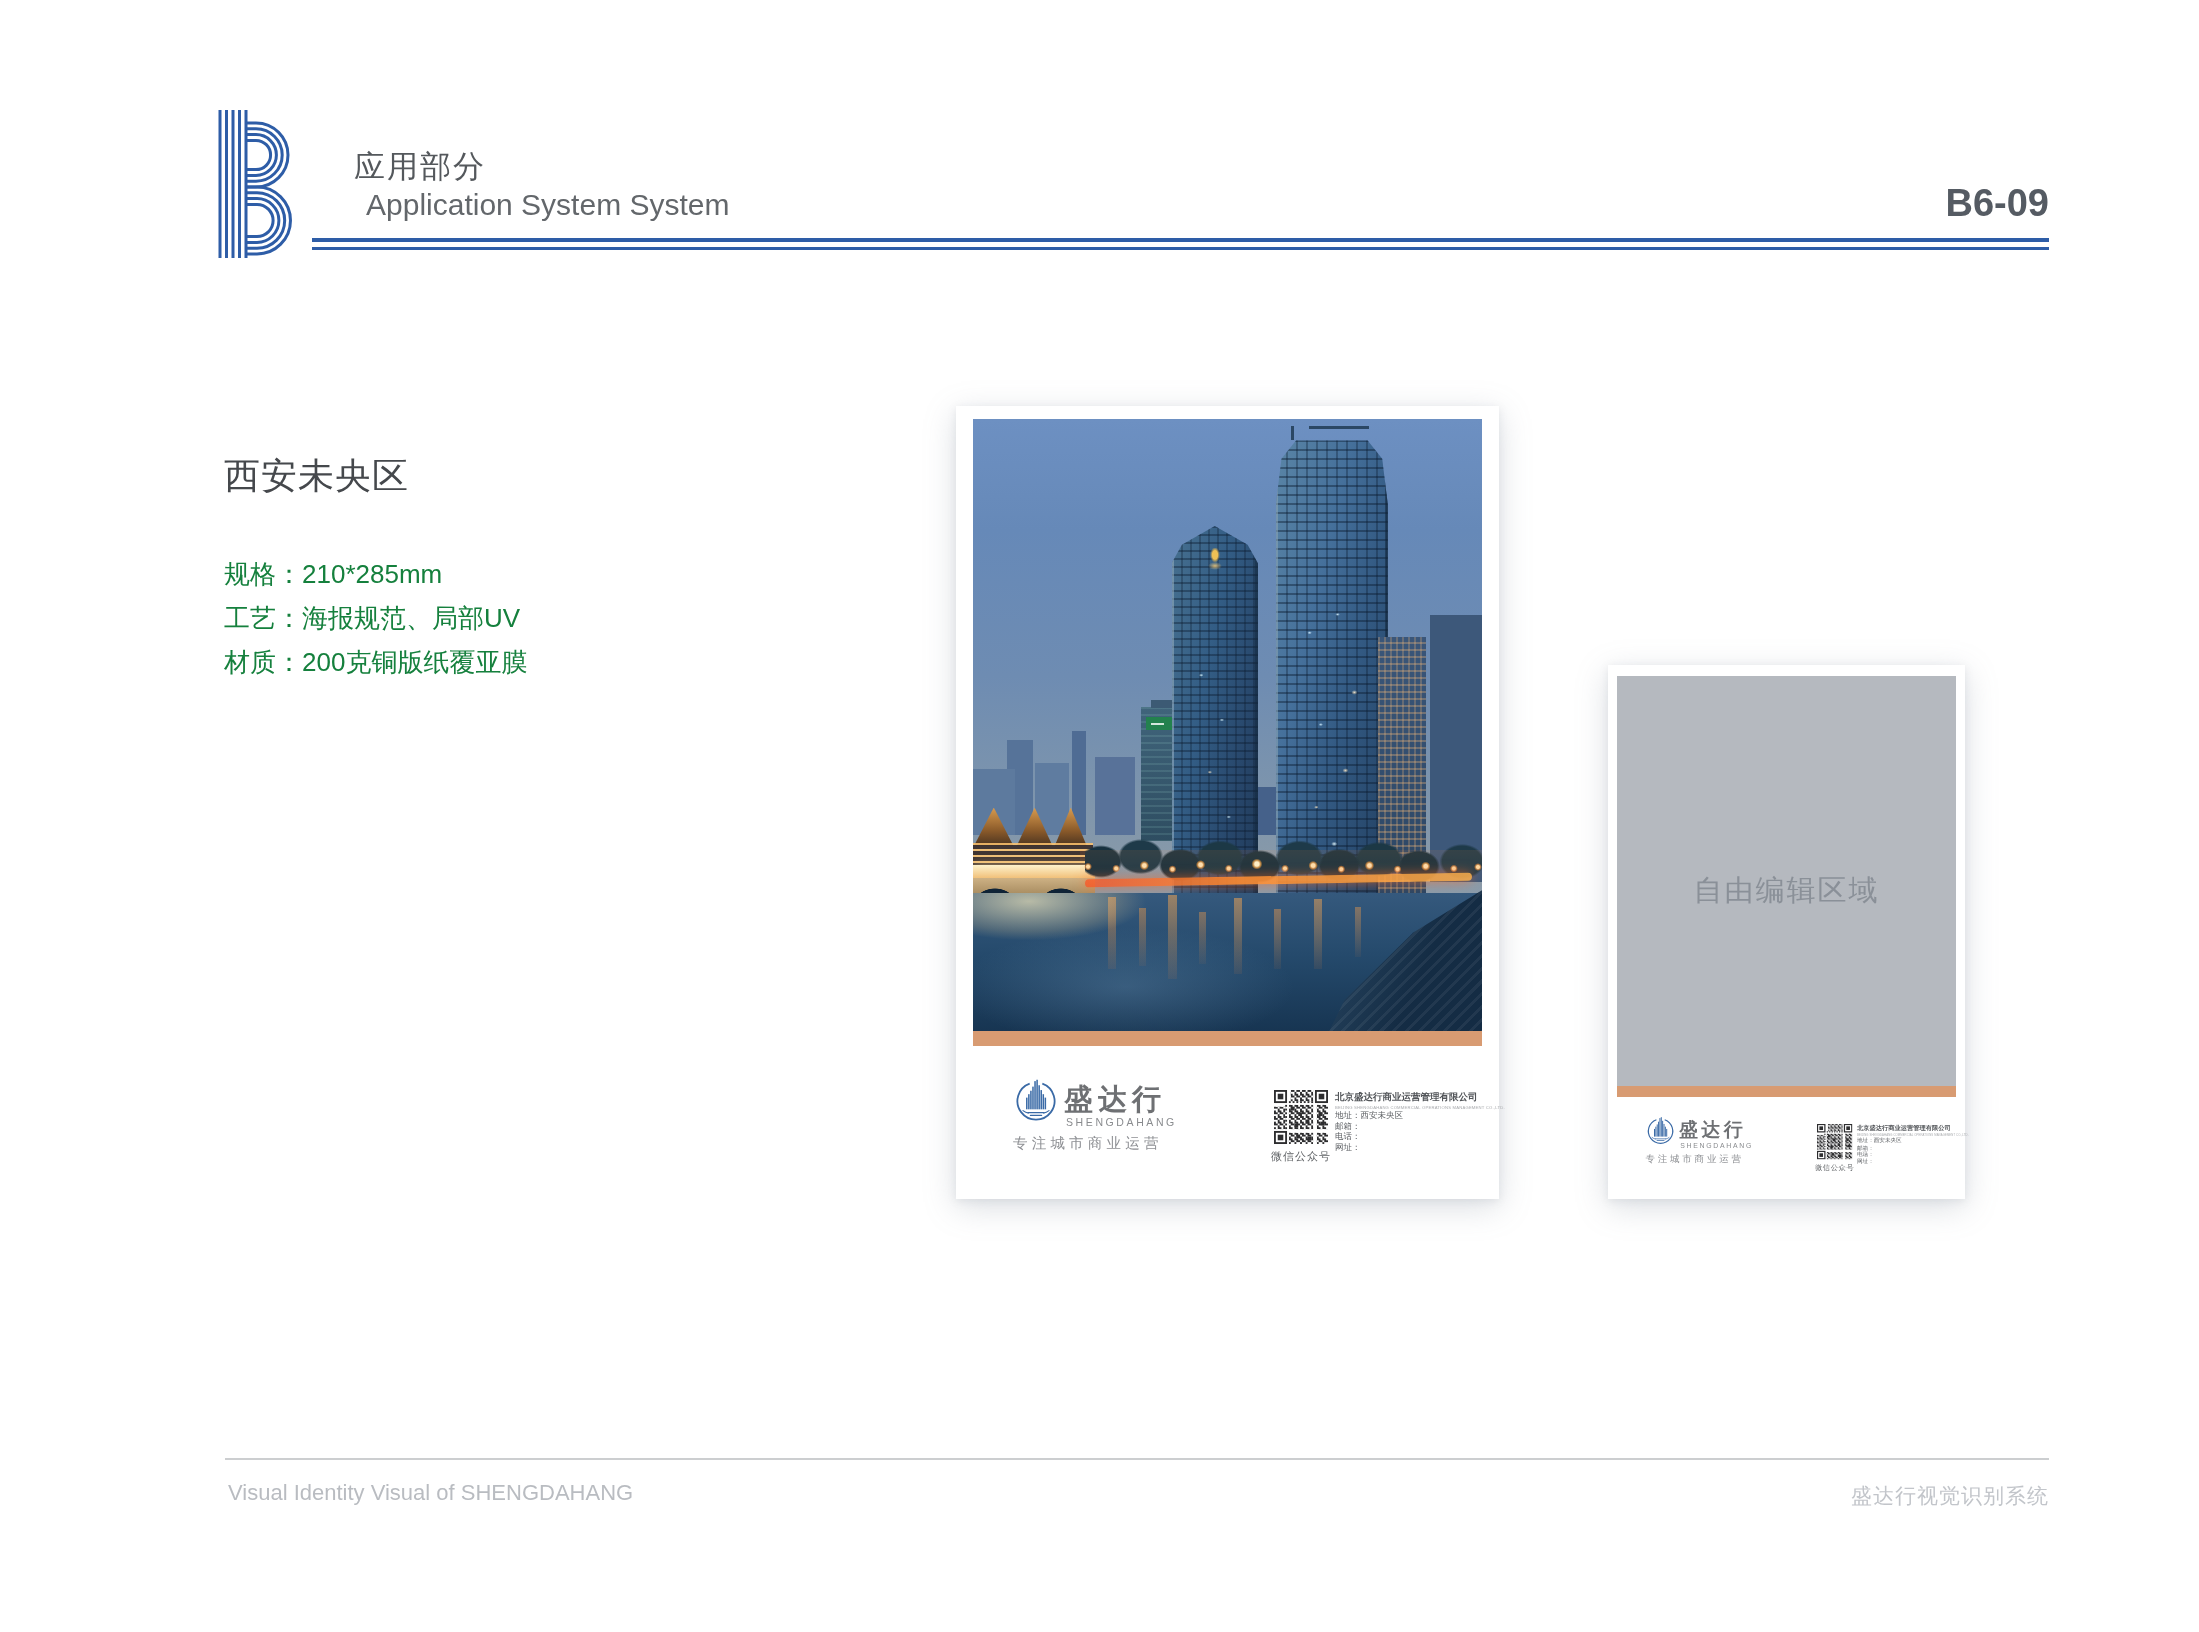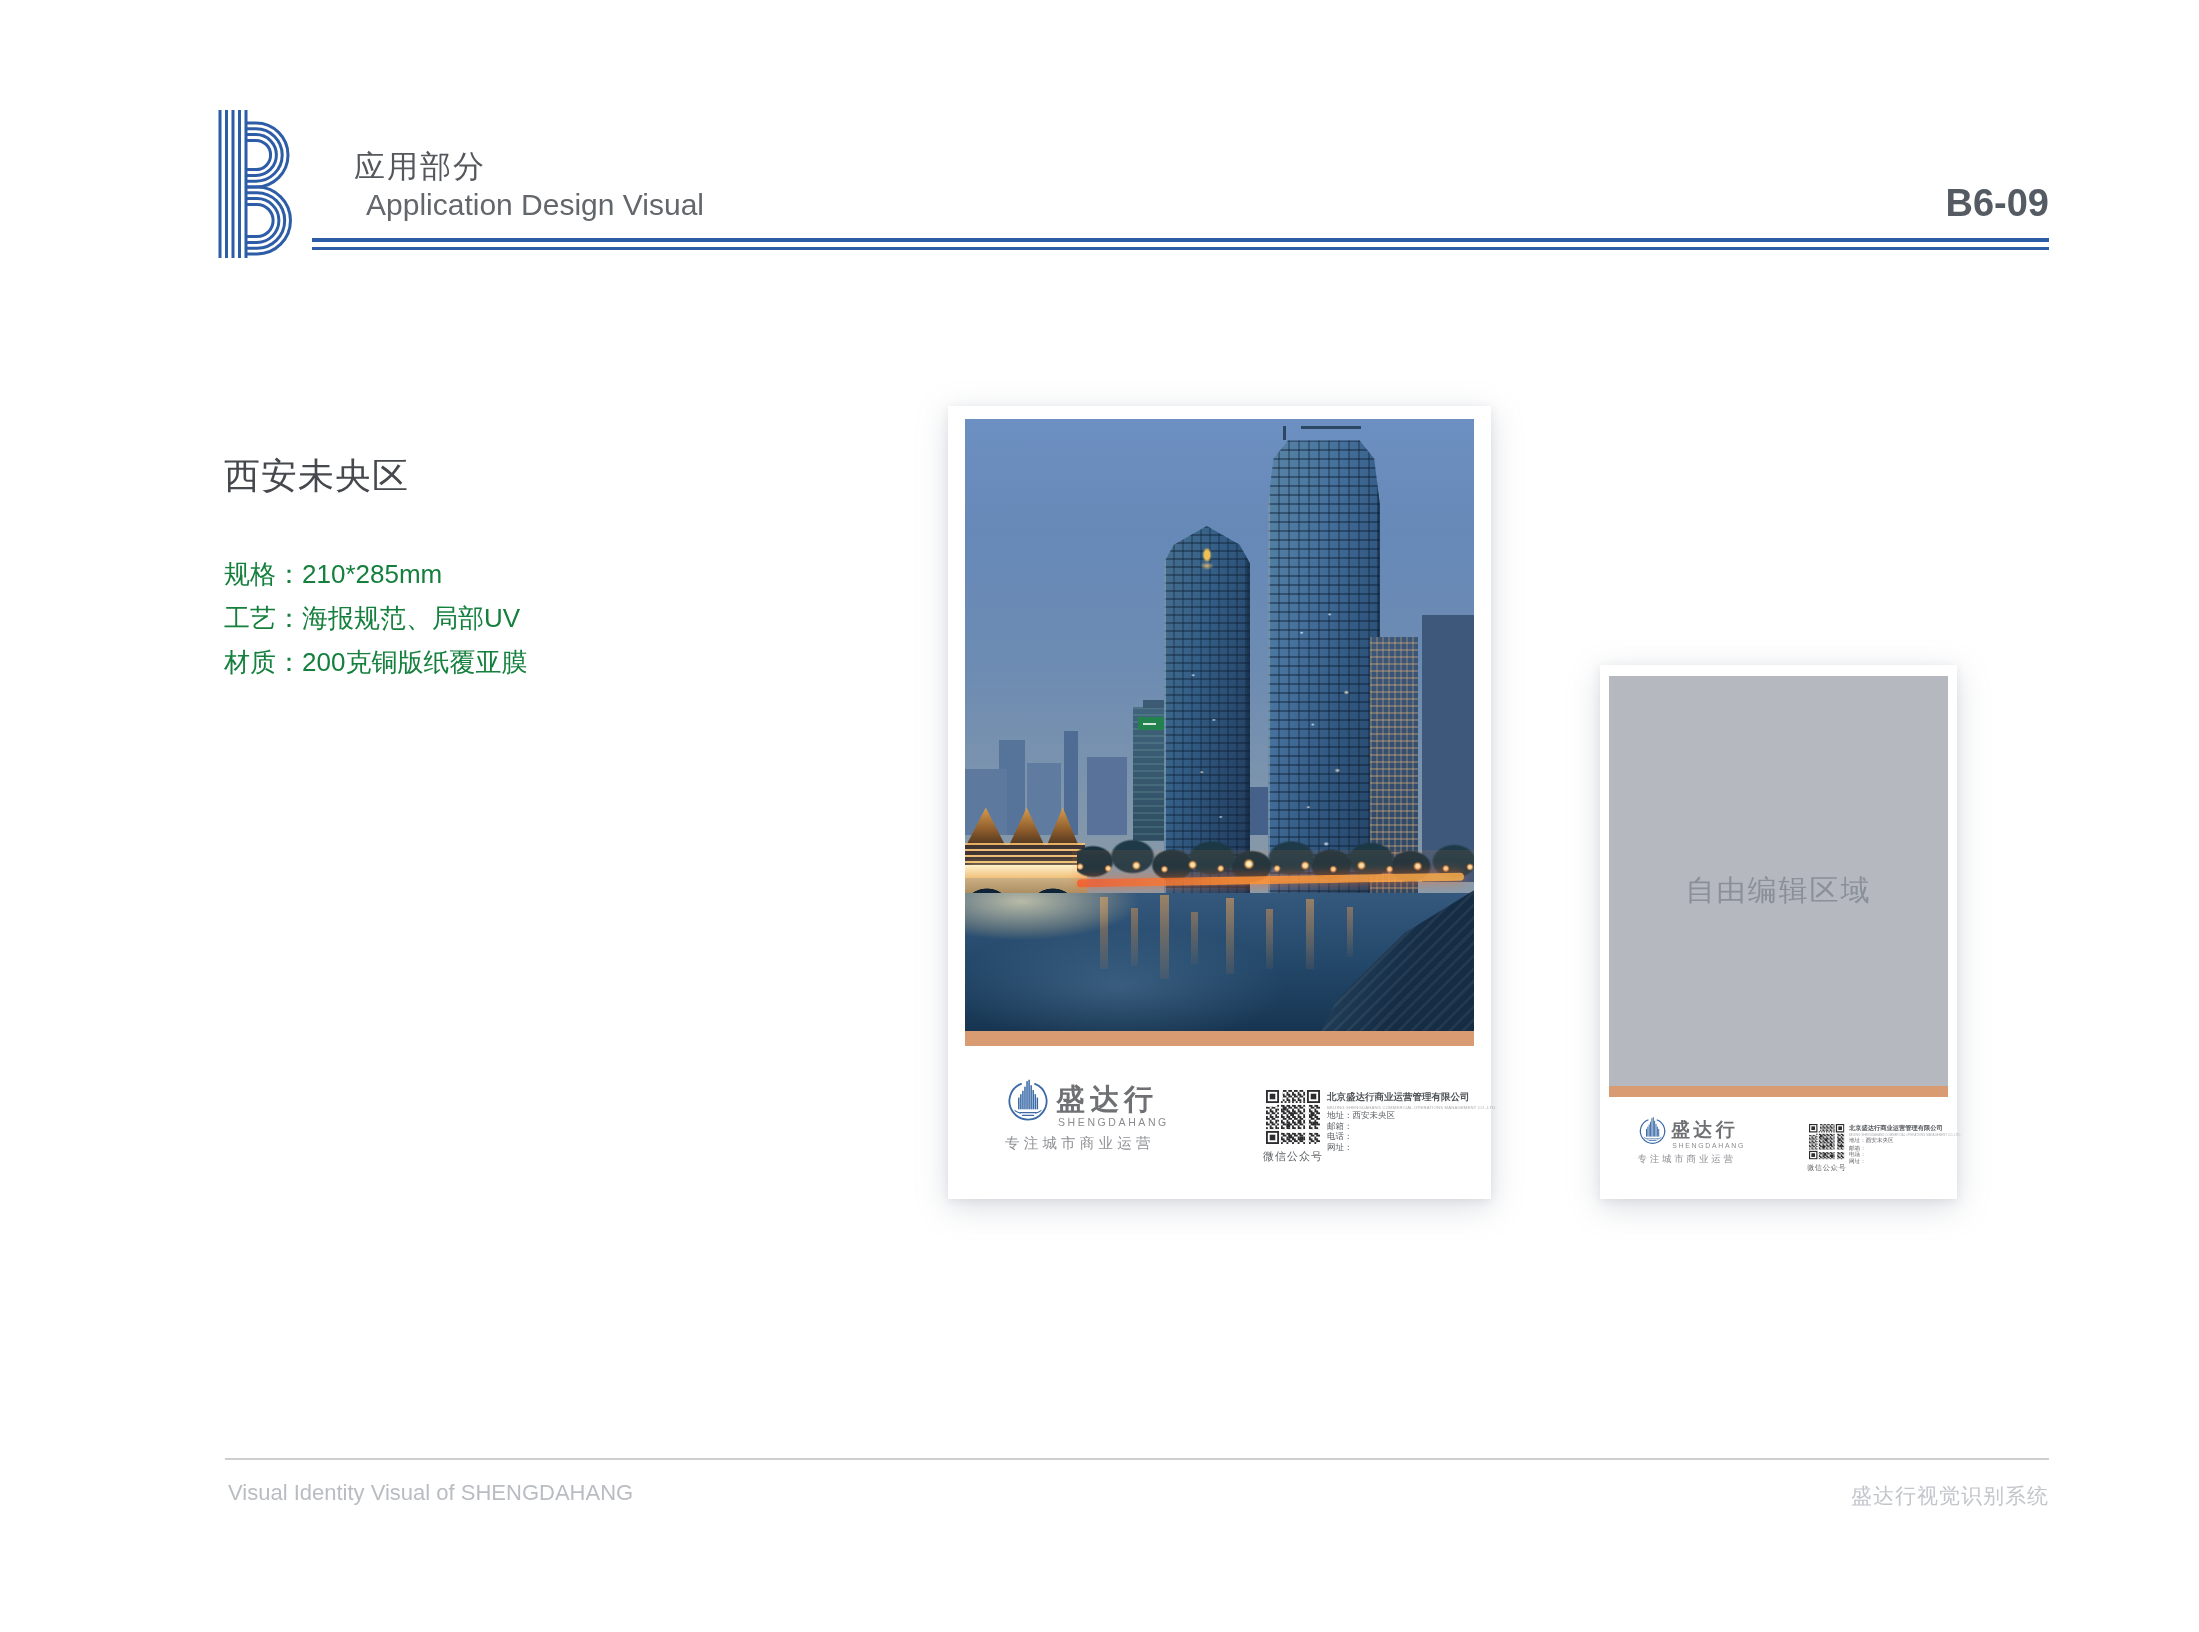--- a/index.html
+++ b/index.html
@@ -17,21 +17,21 @@
   .hdr-en { position:absolute; left:366px; top:188px; font-size:30px; color:#63676b; }
   .page-code { position:absolute; right:150px; top:182px; font-size:38px; font-weight:bold; color:#555b63; }
 
   
   .sec-title { position:absolute; left:224px; top:452px; font-size:36px; font-weight:500; color:#45484c; letter-spacing:1px; }
   .spec-list { position:absolute; left:224px; top:552px; }
   .spec-line { font-size:26px; color:#15803d; line-height:44px; }
 
   
   .card { position:absolute; background:#fff;
-          box-shadow:0 8px 30px rgba(125,135,150,.28), 0 2px 8px rgba(125,135,150,.15); }
+          box-shadow:0 8px 30px rgba(125,135,150,.28), 0 2px 8px rgba(125,135,150,.15);margin-left:8px; }
   .poster-card { left:948px; top:406px; width:543px; height:793px; }
   .template-card { left:1600px; top:665px; width:357px; height:534px; }
 
   .accent-strip { position:absolute; background:#d89b72; }
   .poster-card .accent-strip { left:17px; top:625px; width:509px; height:15px; }
   .template-card .accent-strip { left:9px; top:421px; width:339px; height:11px; }
 
   
   .poster-footer { position:relative; width:543px; height:153px; }
   .pf-abs { position:absolute; left:0; top:640px; }
@@ -280,21 +280,21 @@
         <path d="M29 18.8 h10 a26.2 26.2 0 0 1 0 52.4 h-10"></path>
         <path d="M29 24.6 h10 a20.4 20.4 0 0 1 0 40.8 h-10"></path>
         <path d="M29 30.4 h10 a14.6 14.6 0 0 1 0 29.2 h-10"></path>
         <path d="M29 77 h11 a33.5 33.5 0 0 1 0 67 h-11"></path>
         <path d="M29 82.8 h11 a27.7 27.7 0 0 1 0 55.4 h-11"></path>
         <path d="M29 88.6 h11 a21.9 21.9 0 0 1 0 43.8 h-11"></path>
         <path d="M29 94.4 h11 a16.1 16.1 0 0 1 0 32.2 h-11"></path>
       </g>
     </svg>
     <div class="hdr-zh">应用部分</div>
-    <div class="hdr-en">Application Design Visual</div>
+    <div class="hdr-en">Application System System</div>
     <div class="page-code">B6-09</div>
   </div>
 
   <div class="sec-title">西安未央区</div>
   <div class="spec-list">
     <div class="spec-line">规格：210*285mm</div>
     <div class="spec-line">工艺：海报规范、局部UV</div>
     <div class="spec-line">材质：200克铜版纸覆亚膜</div>
   </div>
 

